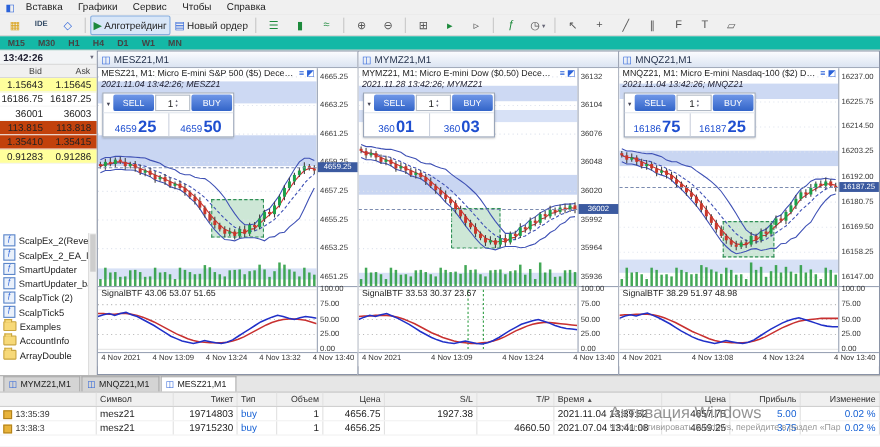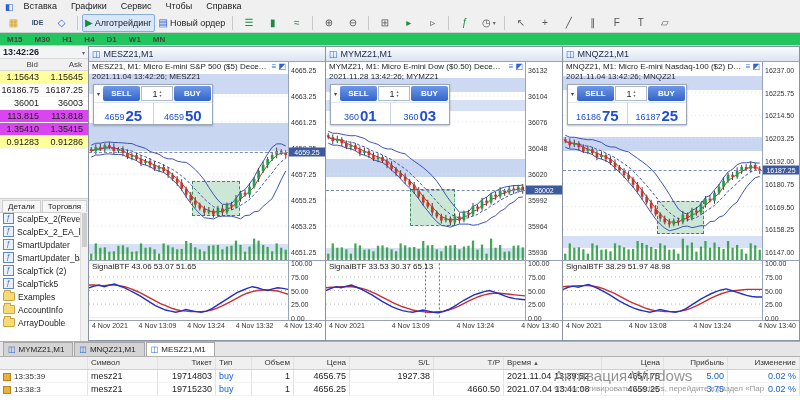--- a/index.html
+++ b/index.html
@@ -14,35 +14,35 @@
   #toolbar{position:absolute;top:13px;left:0;right:0;height:19px;background:#f0f0f0;border-bottom:1px solid #d0d0d0;
     display:flex;align-items:center;padding:0 2px;gap:1px;}
   .tbtn{height:16px;min-width:17px;display:flex;align-items:center;justify-content:center;gap:2px;
     border:1px solid transparent;border-radius:2px;font-size:10px;color:#555;padding:0 2px;cursor:default;}
   .tbtn.active{background:#d9e7f8;border-color:#88aede;}
   .tone-green .glyph{color:#1d8a3c;} .tone-yellow .glyph{color:#d9a21b;}
   .tone-blue .glyph{color:#2b62d9;} .tone-text .glyph{font-size:7px;font-weight:bold;color:#334b66;}
   .tlabel{font-size:9px;color:#222;}
   .tbtn .caret{font-size:6px;color:#667;}
   .tsep{width:1px;height:14px;background:#c8c8c8;margin:0 3px;}
-  #tfbar{position:absolute;top:33px;left:0;right:0;height:12px;background:#22c55e;border-bottom:1px solid #c9c9c9;
+  #tfbar{position:absolute;top:33px;left:0;right:0;height:12px;background:#14b8a6;border-bottom:1px solid #c9c9c9;
     display:flex;align-items:center;gap:2px;padding-left:2px;}
   .tfbtn{font-size:8px;font-weight:bold;color:#444;padding:0 4px;height:11px;line-height:11px;border:1px solid transparent;cursor:default;}
 
   
   #main{position:absolute;top:46px;left:0;right:0;height:295px;}
   #sidebar{position:absolute;left:0;top:0;width:88px;height:100%;background:#fff;border-right:1px solid #a0a0a0;}
   #mw-time{height:12px;background:#f2f4f6;border-bottom:1px solid #d8d8d8;display:flex;justify-content:space-between;
     align-items:center;padding:0 3px;font-size:9px;font-weight:bold;color:#223;}
   #mw-time .caret{font-size:6px;color:#667;font-weight:normal;}
   #mw-head{height:11px;background:#f0f0f0;border-bottom:1px solid #d8d8d8;display:flex;font-size:8px;color:#444;}
   #mw-head span{flex:1;text-align:right;padding-right:6px;line-height:11px;}
   .mw-row{height:12px;display:flex;font-size:9px;border-bottom:1px solid #f5f5f5;}
   .mw-row span{flex:1;text-align:right;padding-right:5px;line-height:12px;overflow:hidden;}
-  .bg-yellow{background:#ffff9c;} .bg-green{background:#d946ef;}
+  .bg-yellow{background:#ffff9c;} .bg-green{background:#c2410c;}
   #mw-tabs{position:absolute;top:152px;left:0;right:0;height:13px;background:#ececec;border-top:1px solid #cfcfcf;
     border-bottom:1px solid #cfcfcf;display:flex;gap:1px;padding-left:2px;align-items:flex-end;}
   .mwtab{font-size:8px;padding:0 5px;background:#f7f7f7;border:1px solid #cfcfcf;border-bottom:none;height:11px;line-height:11px;}
   #nav-list{position:absolute;top:166px;left:0;right:7px;}
   .nav-item{height:13px;display:flex;align-items:center;gap:3px;font-size:8.5px;color:#222;padding-left:3px;overflow:hidden;white-space:nowrap;}
   .icon-ea{width:9px;height:9px;background:#eaf1fb;border:1px solid #5b86c9;color:#2b62d9;font-size:7px;line-height:8px;text-align:center;flex:0 0 9px;}
   .icon-folder{width:10px;height:7px;background:#f7d978;border:1px solid #c9a53f;border-radius:1px;flex:0 0 10px;position:relative;}
   .icon-folder:before{content:"";position:absolute;top:-3px;left:0;width:5px;height:2px;background:#f7d978;border:1px solid #c9a53f;border-bottom:none;}
   #nav-scroll{position:absolute;top:166px;right:0;bottom:0;width:7px;background:#f1f1f1;border-left:1px solid #ddd;}
   #nav-scroll .thumb{margin:1px;height:34px;background:#cdcdcd;}
@@ -62,29 +62,29 @@
   .x-axis{grid-column:1/3;grid-row:3;border-top:1px solid #9aa3b5;display:flex;justify-content:space-between;
     font-size:7px;color:#333;padding:1px 3px 0 3px;overflow:hidden;white-space:nowrap;background:#fff;}
   .price-plot svg,.osc-plot svg{position:absolute;left:0;top:0;width:100%;height:100%;}
   .band{position:absolute;left:0;right:0;background:#9cb4e8;}
   .zone{position:absolute;background:rgba(55,160,90,.25);border:1px dashed #2f8f55;}
   .curline{position:absolute;left:0;right:0;border-top:1px dashed #7c8cb0;z-index:3;}
   .curtag{position:absolute;left:0;right:0;background:#3b5aa0;color:#fff;font-size:7px;line-height:9px;text-align:center;transform:translateY(-50%);z-index:3;}
   .slabel{position:absolute;left:2px;transform:translateY(-50%);white-space:nowrap;}
   .desc{position:absolute;top:0;left:3px;right:20px;font-size:8px;color:#222;white-space:nowrap;overflow:hidden;text-overflow:ellipsis;z-index:4;}
   .mini{position:absolute;top:0;right:2px;font-size:8px;color:#2b62d9;z-index:4;display:flex;gap:2px;}
-  .commentln{position:absolute;top:10px;left:3px;font-size:8px;color:#223;z-index:4;white-space:nowrap;}
+  .commentln{position:absolute;top:10px;left:3px;font-size:8px;color:#223;z-index:4;white-space:nowrap;font-style:italic;}
   .osc-label{position:absolute;top:1px;left:3px;font-size:8px;color:#222;z-index:4;white-space:nowrap;}
 
   
   .ocp{position:absolute;left:4px;top:22px;width:118px;background:#fff;border:1px solid #9aa6ba;
     box-shadow:0 1px 2px rgba(0,0,0,.25);z-index:5;}
   .ocp-r1{display:flex;height:15px;align-items:stretch;padding:1px;gap:1px;}
   .ocp-caret{flex:0 0 7px;font-size:6px;color:#445;display:flex;align-items:center;justify-content:center;}
-  .ocp-btn{flex:0 0 37px;background:linear-gradient(#6f97e8,#3264c8);color:#fff;font-weight:bold;font-size:8px;
+  .ocp-btn{flex:0 0 37px;background:linear-gradient(#6f97e8,#3264c8);color:#fff;font-weight:normal;font-size:8px;
     display:flex;align-items:center;justify-content:center;border-radius:2px;}
   .ocp-lot{flex:1;border:1px solid #b0b8c4;font-size:9px;display:flex;align-items:center;justify-content:center;gap:2px;}
   .lot-arrows{display:flex;flex-direction:column;font-size:4px;line-height:4px;color:#667;}
   .ocp-r2{display:flex;height:21px;border-top:1px solid #e2e6ee;}
   .half{flex:1;display:flex;align-items:flex-end;justify-content:center;gap:1px;padding-bottom:2px;}
   .ocp-div{width:1px;background:#ccd2de;}
   .psmall{font-size:9px;color:#1f4fd0;line-height:9px;}
   .pbig{font-size:15px;font-weight:bold;color:#1f4fd0;line-height:13px;}
 
   
@@ -242,24 +242,20 @@
             <span>113.818</span>
           </div>
           <div class="mw-row bg-green">
             <span>1.35410</span>
             <span>1.35415</span>
           </div>
           <div class="mw-row bg-yellow">
             <span>0.91283</span>
             <span>0.91286</span>
           </div>
-        </div>
-      <div id="mw-tabs">
-          <span class="mwtab">Детали</span>
-          <span class="mwtab">Торговля</span>
         </div>
       <div id="nav-list">
           <div class="nav-item">
             <span class="icon-ea">ƒ</span>
             <span>ScalpEx_2(Revers)_EA_l</span>
           </div>
           <div class="nav-item">
             <span class="icon-ea">ƒ</span>
             <span>ScalpEx_2_EA_license</span>
           </div>
@@ -733,21 +729,21 @@
                 <line x1="0" y1="4" x2="100" y2="4" stroke="#e8e8e8" stroke-width="1" vector-effect="non-scaling-stroke"></line>
                 <line x1="0" y1="96" x2="100" y2="96" stroke="#e8e8e8" stroke-width="1" vector-effect="non-scaling-stroke"></line>
                 <line x1="0" y1="27" x2="100" y2="27" stroke="#b9b9b9" stroke-width="1" vector-effect="non-scaling-stroke" stroke-dasharray="1,3"></line>
                 <line x1="0" y1="50" x2="100" y2="50" stroke="#b9b9b9" stroke-width="1" vector-effect="non-scaling-stroke" stroke-dasharray="1,3"></line>
                 <line x1="0" y1="73" x2="100" y2="73" stroke="#b9b9b9" stroke-width="1" vector-effect="non-scaling-stroke" stroke-dasharray="1,3"></line>
                 <line x1="50" y1="4" x2="50" y2="96" stroke="#2f9e44" stroke-width="1" vector-effect="non-scaling-stroke" stroke-dasharray="2,2"></line>
                 <line x1="57" y1="4" x2="57" y2="96" stroke="#2f9e44" stroke-width="1" vector-effect="non-scaling-stroke" stroke-dasharray="2,2"></line>
                 <polyline points="0.00,45.40 2.56,44.48 5.13,44.48 7.69,43.56 10.26,43.56 12.82,43.56 15.38,44.48 17.95,46.32 20.51,49.08 23.08,52.76 25.64,56.44 28.21,61.04 30.77,65.64 33.33,70.24 35.90,73.92 38.46,77.60 41.03,80.36 43.59,83.12 46.15,84.96 48.72,85.88 51.28,86.80 53.85,86.80 56.41,85.88 58.97,84.96 61.54,83.12 64.10,80.36 66.67,76.68 69.23,72.08 71.79,67.48 74.36,63.80 76.92,60.12 79.49,57.36 82.05,55.52 84.62,54.60 87.18,54.60 89.74,55.52 92.31,56.44 94.87,57.36 97.44,58.28 100.00,59.20" fill="none" stroke="#c83030" stroke-width="1.4" vector-effect="non-scaling-stroke"></polyline>
                 <polyline points="0.00,50.00 2.56,46.32 5.13,43.56 7.69,45.40 10.26,42.64 12.82,40.80 15.38,44.48 17.95,48.16 20.51,52.76 23.08,57.36 25.64,62.88 28.21,68.40 30.77,73.00 33.33,77.60 35.90,81.28 38.46,84.04 41.03,85.88 43.59,86.80 46.15,84.96 48.72,83.12 51.28,84.96 53.85,86.80 56.41,87.72 58.97,85.88 61.54,82.20 64.10,77.60 66.67,72.08 69.23,66.56 71.79,61.96 74.36,57.36 76.92,54.60 79.49,51.84 82.05,50.00 84.62,52.76 87.18,55.52 89.74,59.20 92.31,61.96 94.87,63.80 97.44,64.72 100.00,65.64" fill="none" stroke="#2030c8" stroke-width="1.4" vector-effect="non-scaling-stroke"></polyline>
               </svg>
-              <div class="osc-label">SignalBTF 33.53 30.37 65.13</div>
+              <div class="osc-label">SignalBTF 33.53 30.37 23.67</div>
             </div>
             <div class="osc-scale">
               <span class="slabel" style="top: 4%;">100.00</span>
               <span class="slabel" style="top: 27%;">75.00</span>
               <span class="slabel" style="top: 50%;">50.00</span>
               <span class="slabel" style="top: 73%;">25.00</span>
               <span class="slabel" style="top: 96%;">0.00</span>
             </div>
             <div class="x-axis">
               <span>4 Nov 2021</span>

